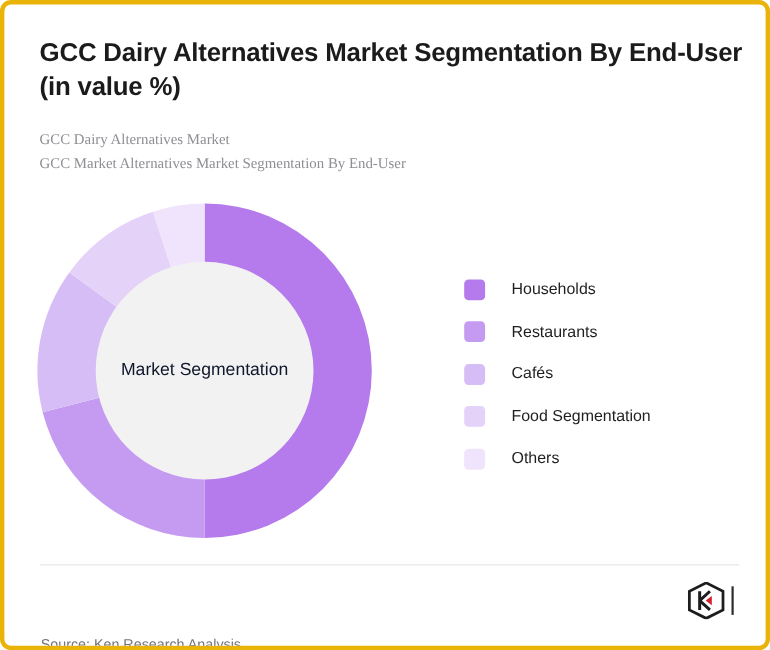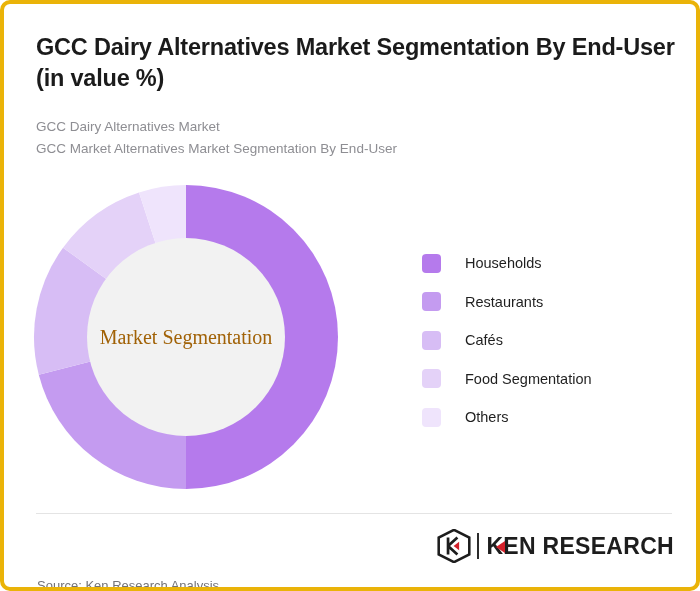--- a/index.html
+++ b/index.html
@@ -43,20 +43,21 @@
   .subtitle-block {
     position: absolute;
     left: 32px;
     top: 112px;
     width: 620px;
   }
   .subtitle {
     font-size: 13.5px;
     line-height: 1.62;
     color: #8e8e93;
+    font-family: Liberation Serif, serif;
   }
 
   
   .chart-area {
     position: absolute;
     left: 0;
     top: 160px;
     width: 700px;
     height: 340px;
   }
@@ -75,24 +76,23 @@
   }
   .donut-center-label {
     position: absolute;
     left: 0;
     top: 0;
     width: 304px;
     height: 304px;
     display: flex;
     align-items: center;
     justify-content: center;
-    font-size: 20px;
-    color: #a16207;
+    font-size: 16px;
+    color: #0f172a;
     pointer-events: none;
-    font-family: Liberation Serif, serif;
   }
 
   
   .legend {
     position: absolute;
     left: 418px;
     top: 80px;
     width: 250px;
   }
   .legend-item {
@@ -225,20 +225,16 @@
     <div class="divider"></div>
     <div class="source">Source: Ken Research Analysis</div>
 
     <div class="brand">
       <svg class="brand-mark" viewBox="0 0 40 40">
         <path d="M20 1 L38 10 L38 30 L20 39 L2 30 L2 10 Z" fill="none" stroke="#1d1d1d" stroke-width="3"></path>
         <path d="M13 10 L13 30 M13 20 L24 10 M13 20 L24 30" fill="none" stroke="#1d1d1d" stroke-width="3.2"></path>
         <path d="M26 15 L26 25 L19.5 20 Z" fill="#d3202a"></path>
       </svg>
       <div class="brand-bar"></div>
-      <div class="brand-name">
-        <span>KEN RESEARCH</span>
-        <span class="brand-k-accent"></span>
-      </div>
     </div>
 
   </div>
 </div>
 
 </body></html>

